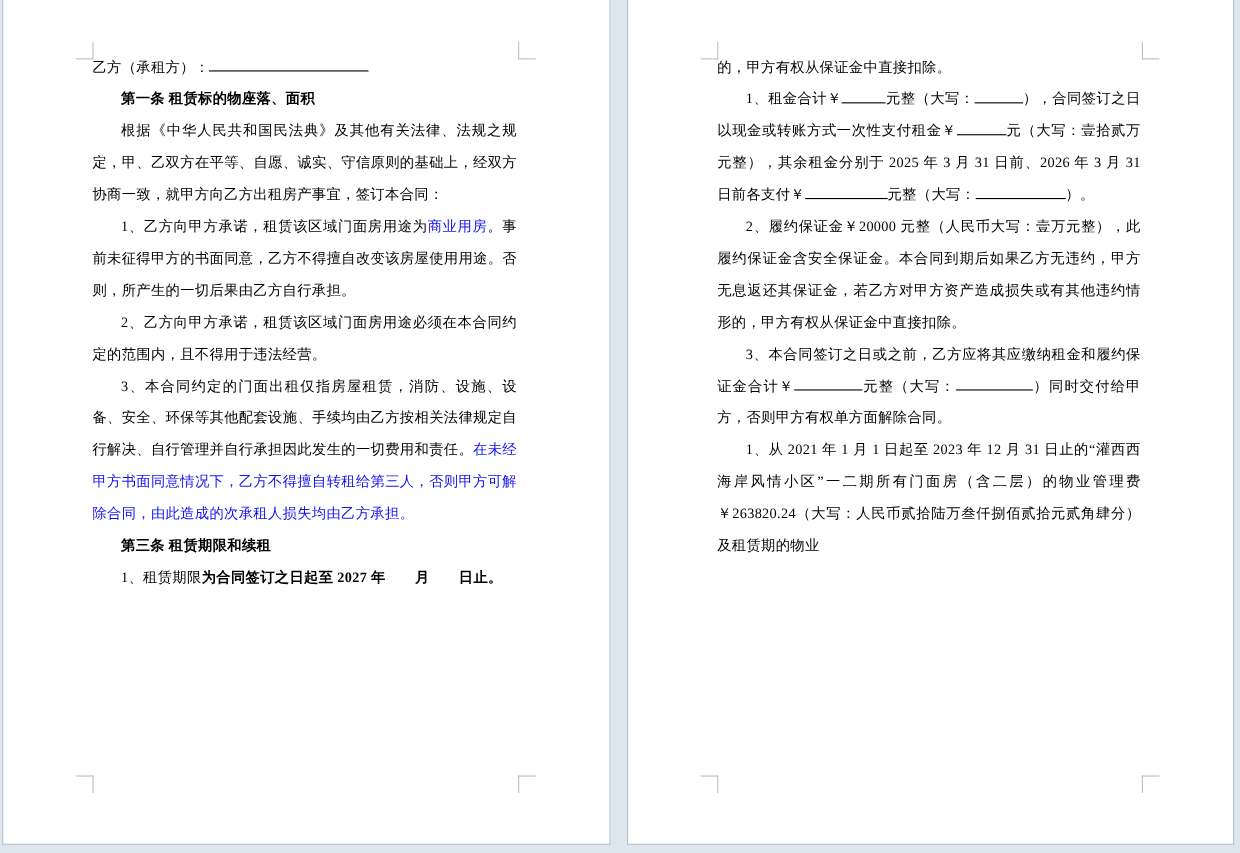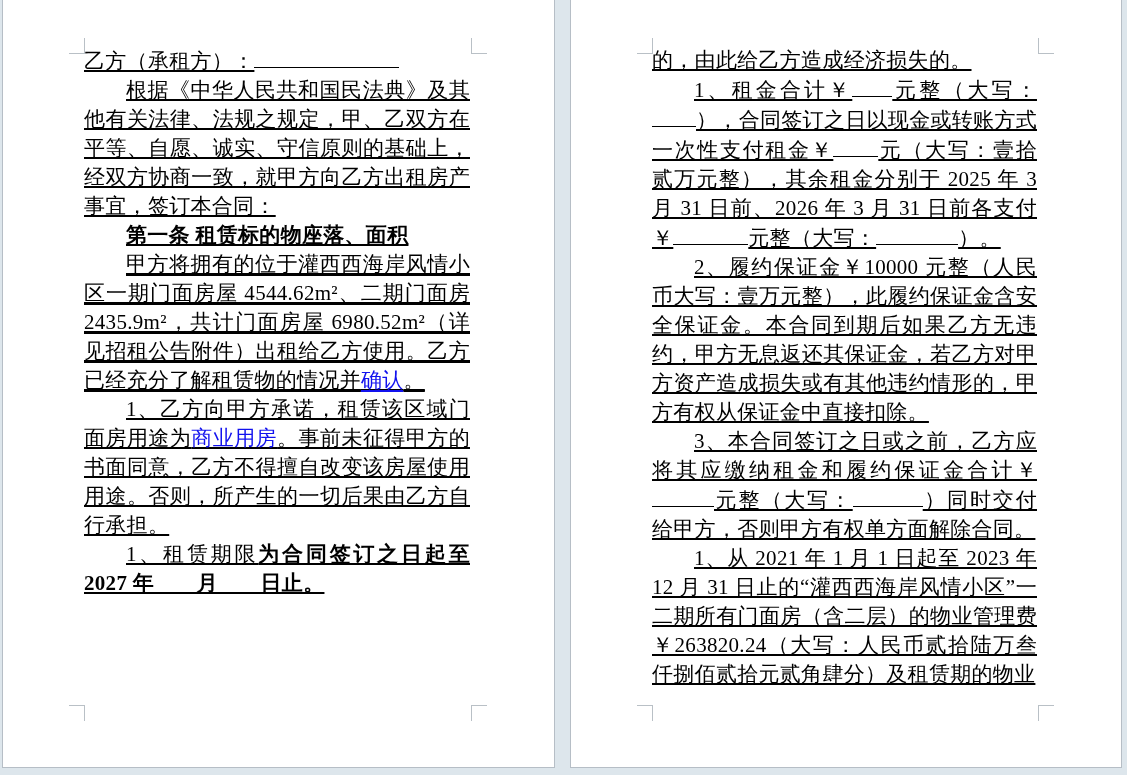--- a/index.html
+++ b/index.html
@@ -12,23 +12,22 @@
     position:absolute;top:0;height:768px;background:#ffffff;
     border:1px solid #b6bec6;border-top:none;box-sizing:border-box;
   }
   .page-left{left:2px;width:553px;}
   .page-right{left:570px;width:552px;}
   .content{
     position:absolute;top:46px;left:81px;right:84px;
     color:#000;
   }
   .para{
-    margin:0;text-align:justify;font-size:21px;line-height:29px;
+    margin:0;text-align:justify;font-size:13px;line-height:29px;
     letter-spacing:0.3px;
-    text-decoration:underline;
   }
   .indent{text-indent:2em;}
   .b{font-weight:bold;}
   .u{text-decoration:underline;text-underline-offset:3px;}
   .blue{color:#1212ee;}
   .blank{
     display:inline-block;height:1em;vertical-align:baseline;
     border-bottom:1px solid #000;
   }
   .crop{
@@ -42,33 +41,35 @@
 </head>
 <body>
 
 <div class="page page-left">
   <div class="crop tl"></div>
   <div class="crop tr"></div>
   <div class="crop bl"></div>
   <div class="crop br"></div>
   <div class="content">
       <p class="para"><span>乙方（承租方）：</span><span class="blank" style="width: 145px;"></span></p>
+      <p class="para indent"><span class="b">第一条 租赁标的物座落、面积</span></p>
       <p class="para indent"><span>根据《中华人民共和国民法典》及其他有关法律、法规之规定，甲、乙双方在平等、自愿、诚实、守信原则的基础上，经双方协商一致，就甲方向乙方出租房产事宜，签订本合同：</span></p>
-      <p class="para indent"><span class="b">第一条 租赁标的物座落、面积</span></p>
-      <p class="para indent"><span class="u">甲方将拥有的位于灌西西海岸风情小区一期门面房屋 4544.62m²、二期门面房 2435.9m²，共计门面房屋 6980.52m²（详见招租公告附件）出租给乙方使用。乙方已经充分了解租赁物的情况并</span><span class="u blue">确认</span><span class="u">。</span></p>
       <p class="para indent"><span>1、乙方向甲方承诺，租赁该区域门面房用途为</span><span class="blue">商业用房</span><span>。事前未征得甲方的书面同意，乙方不得擅自改变该房屋使用用途。否则，所产生的一切后果由乙方自行承担。</span></p>
+      <p class="para indent"><span>2、乙方向甲方承诺，租赁该区域门面房用途必须在本合同约定的范围内，且不得用于违法经营。</span></p>
+      <p class="para indent"><span>3、本合同约定的门面出租仅指房屋租赁，消防、设施、设备、安全、环保等其他配套设施、手续均由乙方按相关法律规定自行解决、自行管理并自行承担因此发生的一切费用和责任。</span><span class="blue">在未经甲方书面同意情况下，乙方不得擅自转租给第三人，否则甲方可解除合同，由此造成的次承租人损失均由乙方承担。</span></p>
+      <p class="para indent"><span class="b">第三条 租赁期限和续租</span></p>
       <p class="para indent"><span>1、租赁期限</span><span class="b">为合同签订之日起至 2027 年　　月　　日止。</span></p>
     </div>
 </div>
 
 <div class="page page-right">
   <div class="crop tl"></div>
   <div class="crop tr"></div>
   <div class="crop bl"></div>
   <div class="crop br"></div>
   <div class="content">
-      <p class="para"><span>的，由此给乙方造成经济损失的。</span></p>
+      <p class="para"><span>的，甲方有权从保证金中直接扣除。</span></p>
       <p class="para indent"><span>1、租金合计￥</span><span class="blank" style="width: 40px;"></span><span>元整（大写：</span><span class="blank" style="width: 44px;"></span><span>），合同签订之日以现金或转账方式一次性支付租金￥</span><span class="blank" style="width: 45px;"></span><span>元（大写：壹拾贰万元整），其余租金分别于 2025 年 3 月 31 日前、2026 年 3 月 31 日前各支付￥</span><span class="blank" style="width: 75px;"></span><span>元整（大写：</span><span class="blank" style="width: 82px;"></span><span>）。</span></p>
-      <p class="para indent"><span>2、履约保证金￥10000 元整（人民币大写：壹万元整），此履约保证金含安全保证金。本合同到期后如果乙方无违约，甲方无息返还其保证金，若乙方对甲方资产造成损失或有其他违约情形的，甲方有权从保证金中直接扣除。</span></p>
+      <p class="para indent"><span>2、履约保证金￥20000 元整（人民币大写：壹万元整），此履约保证金含安全保证金。本合同到期后如果乙方无违约，甲方无息返还其保证金，若乙方对甲方资产造成损失或有其他违约情形的，甲方有权从保证金中直接扣除。</span></p>
       <p class="para indent"><span>3、本合同签订之日或之前，乙方应将其应缴纳租金和履约保证金合计￥</span><span class="blank" style="width: 62px;"></span><span>元整（大写：</span><span class="blank" style="width: 70px;"></span><span>）同时交付给甲方，否则甲方有权单方面解除合同。</span></p>
       <p class="para indent"><span>1、从 2021 年 1 月 1 日起至 2023 年 12 月 31 日止的“灌西西海岸风情小区”一二期所有门面房（含二层）的物业管理费￥263820.24（大写：人民币贰拾陆万叁仟捌佰贰拾元贰角肆分）及租赁期的物业</span></p>
     </div>
 </div>
 
 </body></html>

